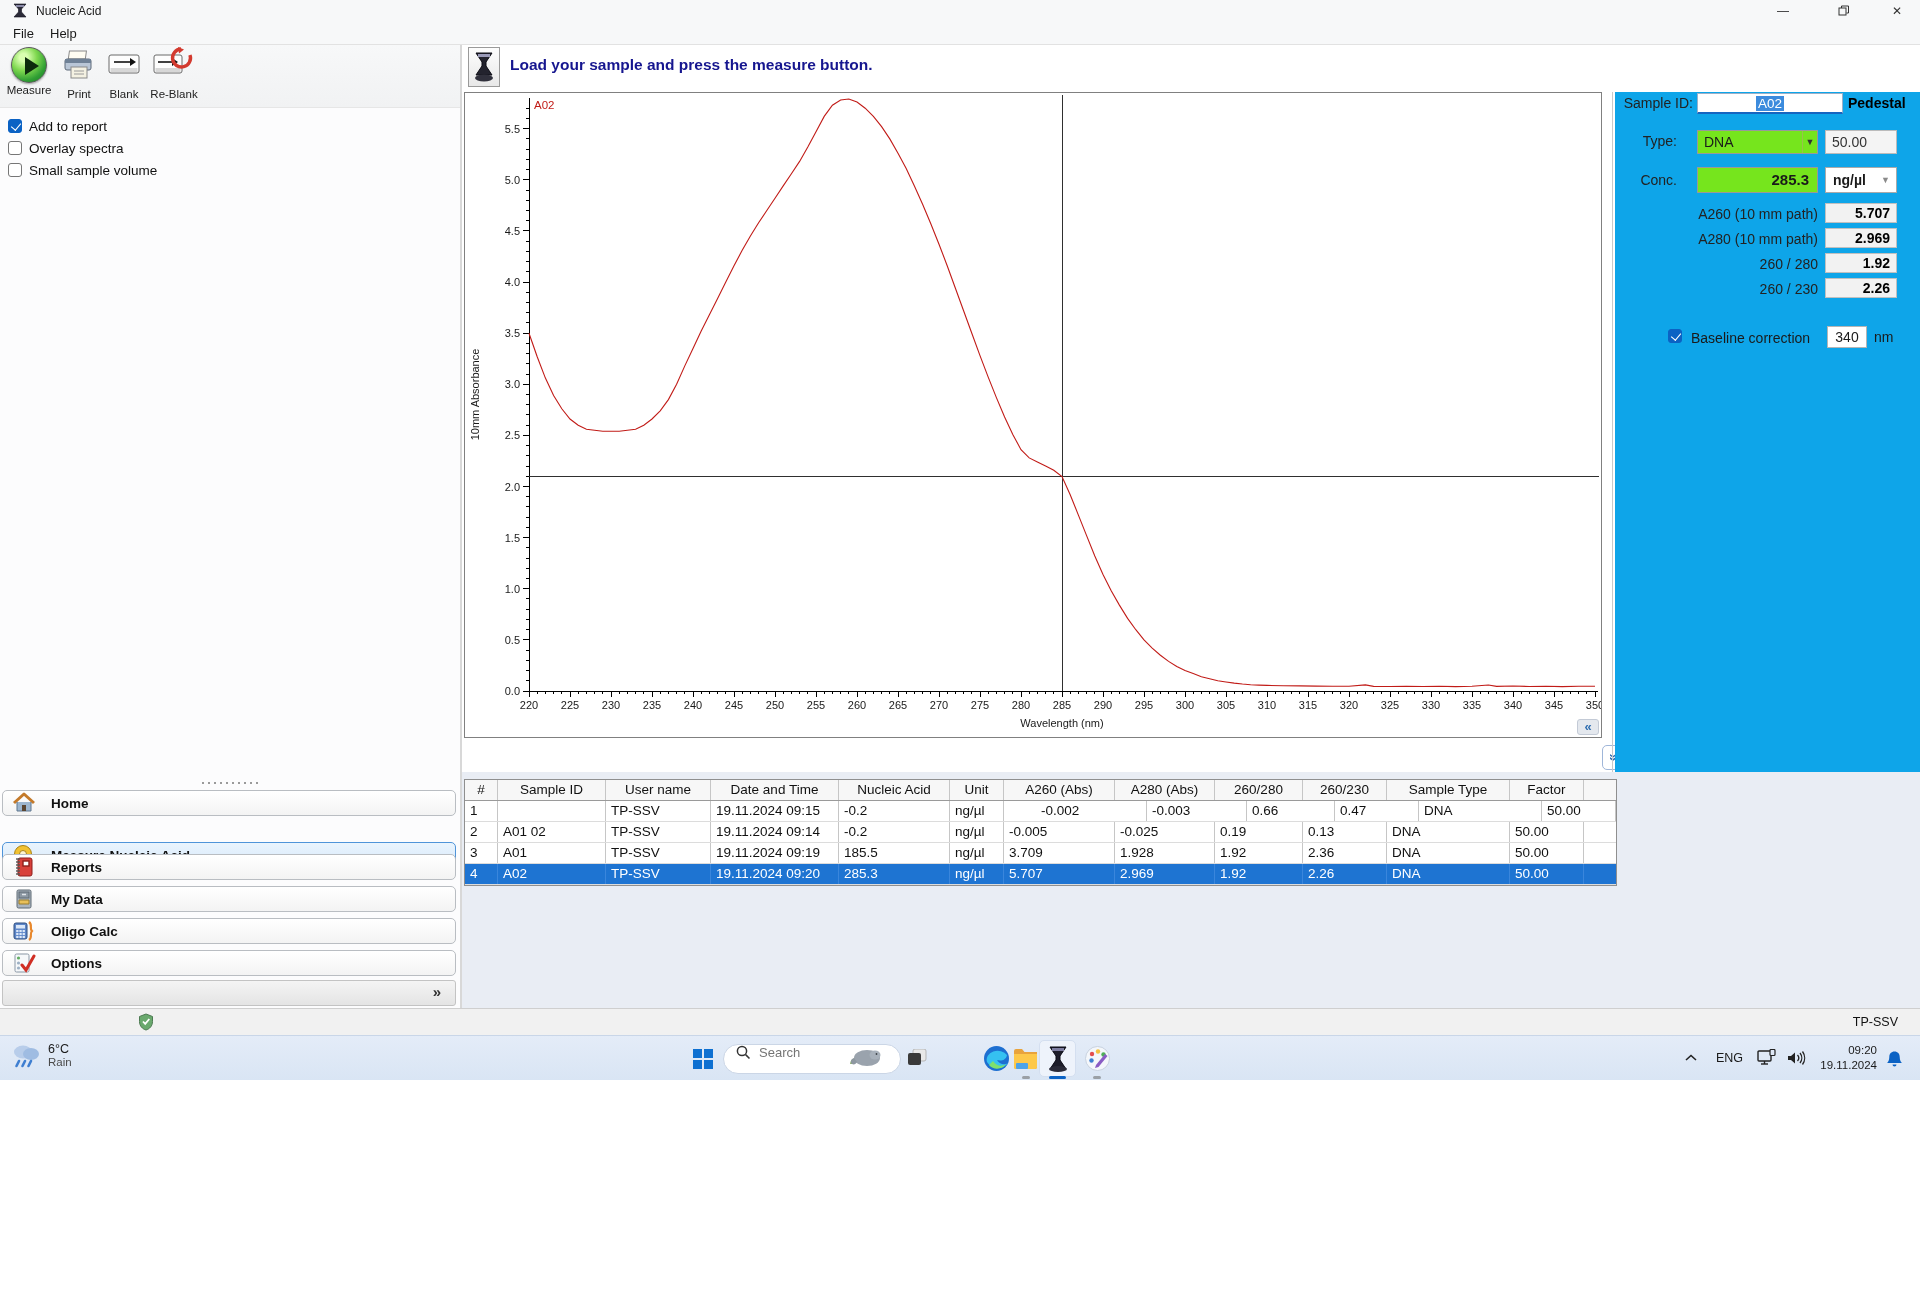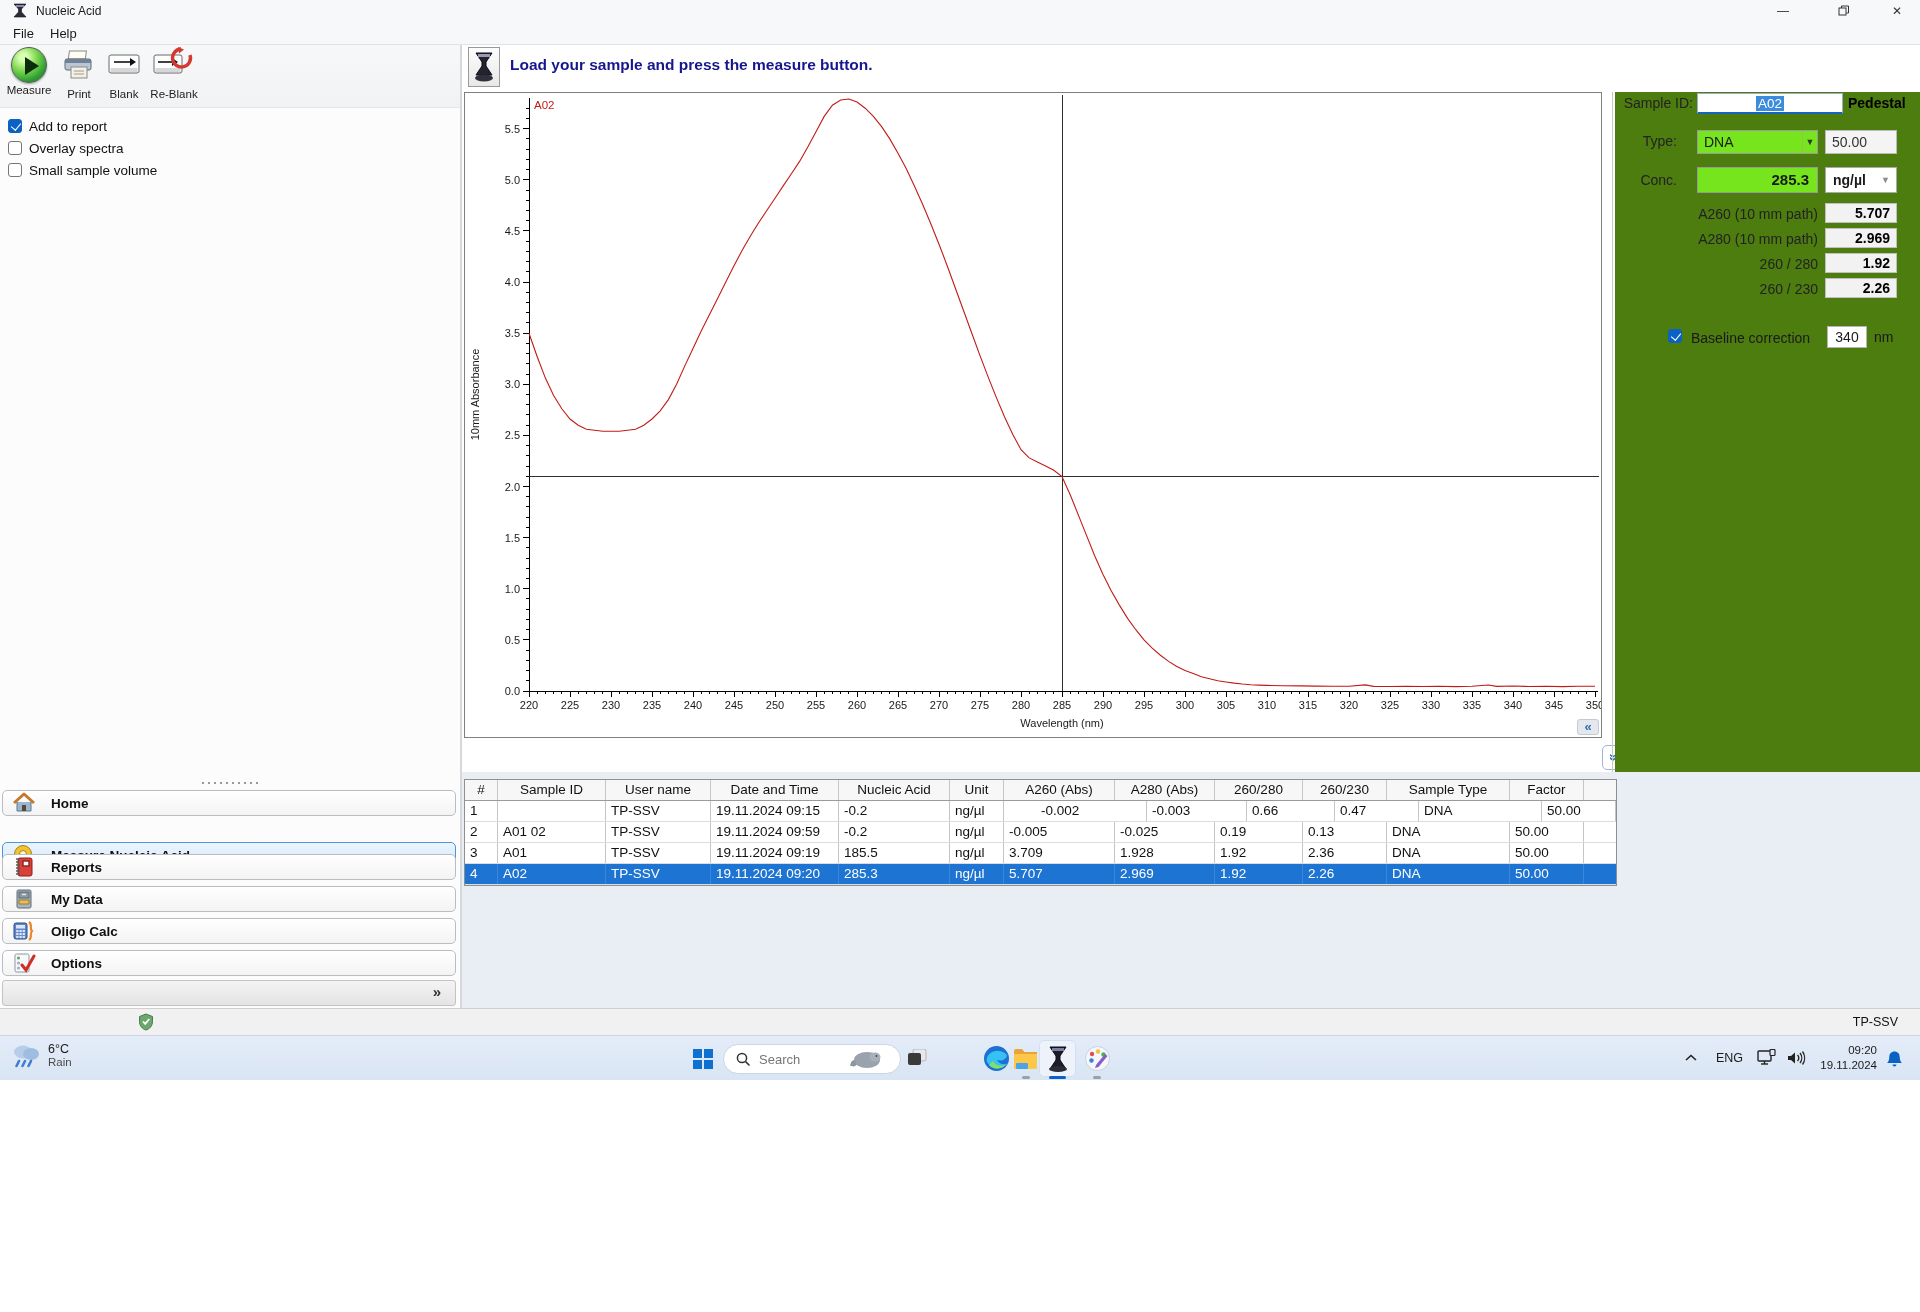--- a/index.html
+++ b/index.html
@@ -48,21 +48,21 @@
   
   #chart-panel { left:464px; top:92px; width:1138px; height:646px; background:#fff; border:1px solid #808080; }
   #collapse-btn { position:absolute; right:2px; bottom:2px; width:22px; height:16px; background:#e4e8ee; border:1px solid #c3cad6; border-radius:3px;
     color:#2e6db0; font-weight:bold; font-size:13px; line-height:13px; text-align:center; cursor:pointer; }
   #readout-box { left:464px; top:746px; width:1133px; height:23px; background:#eef1f5; border:1px solid #a9b0ba; font-size:13.5px; color:#111; line-height:21px; padding-left:6px; }
   #expand-btn { left:1602px; top:745px; width:24px; height:25px; background:#fff; border:1px solid #9fb6d9; border-radius:5px; color:#2e6db0; font-weight:bold; font-size:14px; text-align:center; cursor:pointer; }
   #expand-btn span { display:inline-block; transform:rotate(90deg); line-height:23px; }
   #rp-divider { left:1612px; top:92px; width:1px; height:680px; background:#c9c9c9; }
 
   
-  #right-panel { left:1615px; top:92px; width:305px; height:680px; background:#4d7c0f; font-size:14px; color:#1a1a1a; }
+  #right-panel { left:1615px; top:92px; width:305px; height:680px; background:#0ea5e9; font-size:14px; color:#1a1a1a; }
   .rp-label { position:absolute; text-align:right; color:#222; }
   .rp-box { position:absolute; border:1px solid #c0c0c0; background:#f2f2f2; font-weight:bold; text-align:right; padding-right:6px; color:#000; }
   #sampleid-input { left:82px; top:1px; width:146px; height:21px; background:#fff; border:1px solid #9ab0c9; border-bottom:2px solid #1565c0; text-align:center; line-height:18px; }
   #sampleid-input .sel { background:#3c8bdd; color:#fff; padding:0 2px; font-size:13.5px; }
   #pedestal-label { left:233px; top:3px; font-weight:bold; color:#000; }
   .dd-arrow { position:absolute; right:2px; top:50%; transform:translateY(-50%); font-size:9px; color:#444; }
   #type-dd { left:82px; top:0; width:121px; height:24px; border:1px solid #999; line-height:22px; padding-left:6px; }
   #type-dd .arrow-box { position:absolute; right:0; top:0; width:15px; height:100%; border-left:1px solid #99c24d; font-size:9px; color:#333; text-align:center; line-height:22px; }
   #factor-box { left:210px; top:0; width:72px; height:24px; background:#f4f4f4; border:1px solid #bbb; color:#333; line-height:22px; padding-left:6px; }
   #conc-box { left:82px; top:0; width:121px; height:26px; border:1px solid #999; font-weight:bold; font-size:15px; text-align:right; padding-right:8px; line-height:24px; }
@@ -102,21 +102,21 @@
   #status-user { position:absolute; right:22px; top:6px; font-size:12.5px; color:#111; }
   #status-shield { position:absolute; left:138px; top:4px; }
 
   
   #taskbar { left:0; top:1035px; width:1920px; height:45px; background:linear-gradient(#e4ecf8,#d9e5f4); border-top:1px solid #c9d6e8; }
   #weather { position:absolute; left:10px; top:4px; display:flex; align-items:center; gap:6px; cursor:pointer; }
   #weather-temp { font-size:12.5px; color:#1a1a1a; }
   #weather-cond { font-size:11.5px; color:#4a4a4a; }
   #start-btn { position:absolute; left:693px; top:13px; width:20px; height:20px; cursor:pointer; }
   #start-btn div { position:absolute; width:9px; height:9px; background:#0e70d1; }
-  #search-pill { position:absolute; left:723px; top:8px; width:178px; height:30px; background:#fff; border:1px solid #cbd6e6; border-radius:15px; display:flex; align-items:center; cursor:text; }
+  #search-pill { position:absolute; left:723px; top:8px; width:178px; height:30px; background:#fff; border:1px solid #cbd6e6; border-radius:15px; display:flex; align-items:flex-start; cursor:text; }
   #search-text { font-size:13px; color:#333; border:none; outline:none; width:86px; background:transparent; font-family:"Liberation Sans",sans-serif; }
   #taskview-btn { position:absolute; left:908px; top:13px; width:20px; height:18px; cursor:pointer; }
   .tb-app { position:absolute; top:9px; width:27px; height:27px; cursor:pointer; }
   .run-dash { position:absolute; top:40px; height:3px; border-radius:2px; background:#9aa0a6; width:8px; }
   #nanodrop-tile { position:absolute; left:1039px; top:4px; width:37px; height:37px; background:#eef3fb; border:1px solid #d4dff0; border-radius:5px; display:flex; align-items:center; justify-content:center; cursor:pointer; }
   #nanodrop-dash { left:1049px; width:17px; background:#0b62c4; }
   #tray-chevron { position:absolute; left:1684px; top:16px; cursor:pointer; }
   #tray-lang { position:absolute; left:1716px; top:15px; font-size:12.5px; color:#1a1a1a; cursor:pointer; }
   #tray-net { position:absolute; left:1757px; top:13px; cursor:pointer; }
   #tray-vol { position:absolute; left:1786px; top:14px; cursor:pointer; }
@@ -530,21 +530,21 @@
           <div class="td" style="width: 100px;">-0.003</div>
           <div class="td" style="width: 88px;">0.66</div>
           <div class="td" style="width: 84px;">0.47</div>
           <div class="td" style="width: 123px;">DNA</div>
           <div class="td" style="width: 74px;">50.00</div>
         </div>
         <div class="tr body">
           <div class="td" style="width: 33px;">2</div>
           <div class="td" style="width: 108px;">A01 02</div>
           <div class="td" style="width: 105px;">TP-SSV</div>
-          <div class="td" style="width: 128px;">19.11.2024 09:59</div>
+          <div class="td" style="width: 128px;">19.11.2024 09:14</div>
           <div class="td" style="width: 111px;">-0.2</div>
           <div class="td" style="width: 54px;">ng/µl</div>
           <div class="td" style="width: 111px;">-0.005</div>
           <div class="td" style="width: 100px;">-0.025</div>
           <div class="td" style="width: 88px;">0.19</div>
           <div class="td" style="width: 84px;">0.13</div>
           <div class="td" style="width: 123px;">DNA</div>
           <div class="td" style="width: 74px;">50.00</div>
         </div>
         <div class="tr body">

